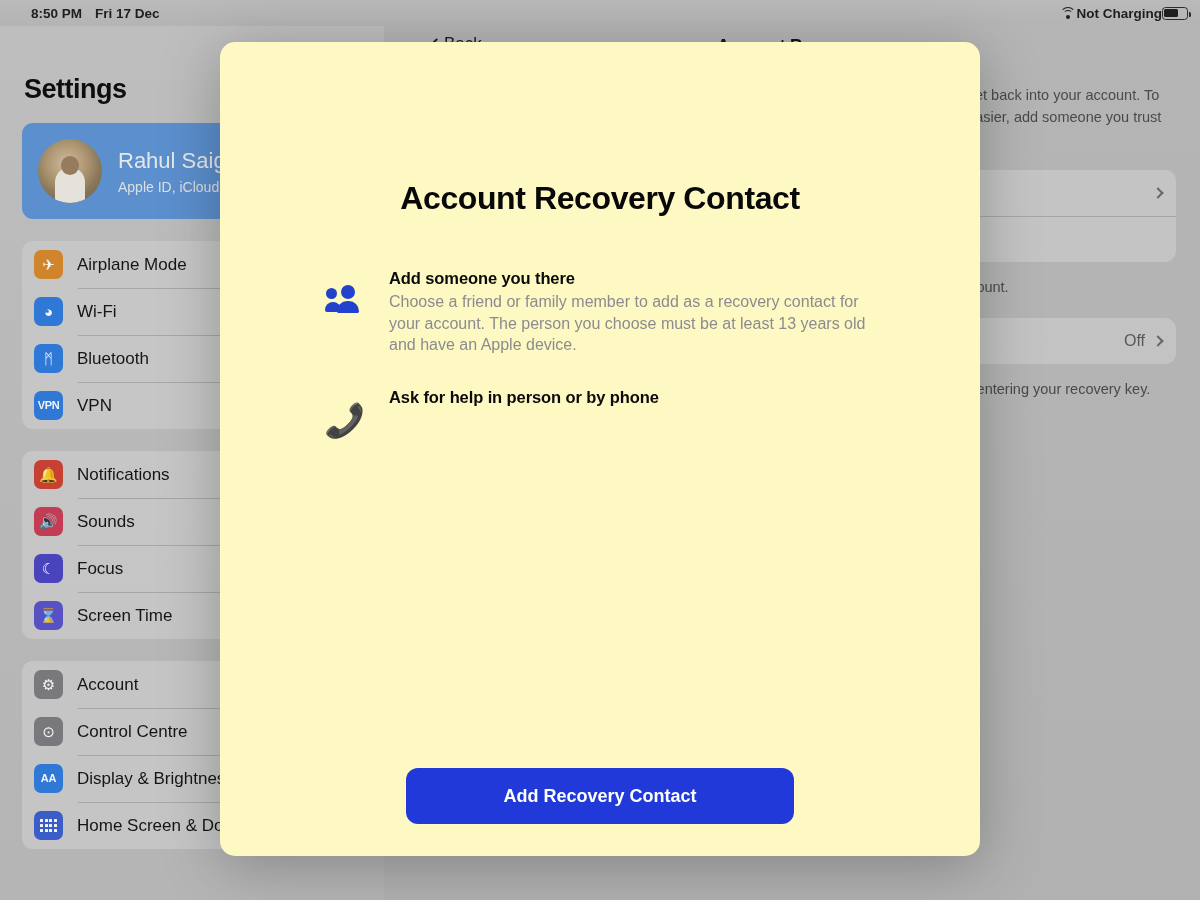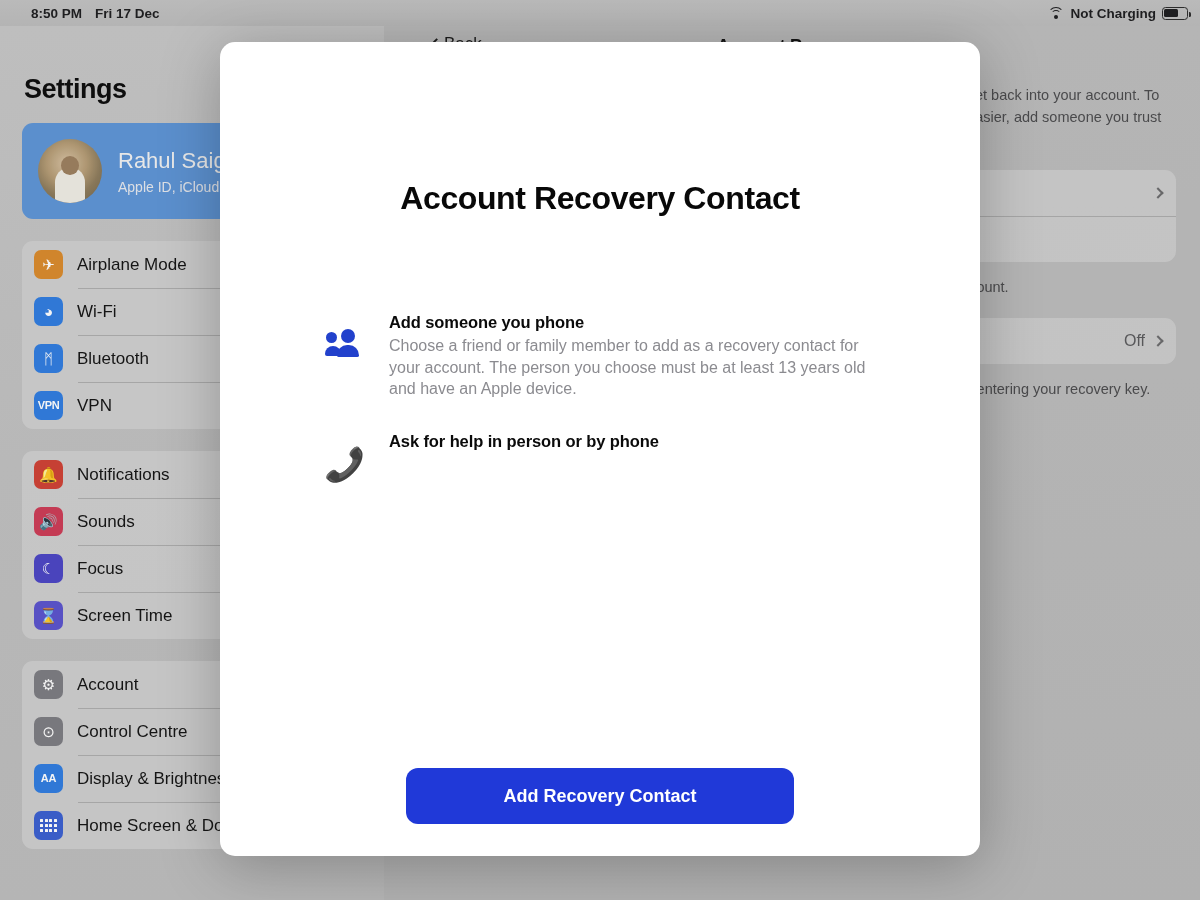--- a/index.html
+++ b/index.html
@@ -20,21 +20,21 @@
 
   
   .statusbar {
     position:absolute; top:0; left:0; right:0; height:26px;
     display:flex; align-items:center; justify-content:space-between;
     padding:0 12px 0 31px;
     font-size:13.5px; font-weight:bold; color:#1c1c1e;
     background:linear-gradient(180deg,#c2c2c2,#bcbcbc);
   }
   .sb-left { display:flex; align-items:center; gap:13px; }
-  .sb-right { display:flex; align-items:center; gap:6px; font-weight:bold; }
+  .sb-right { display:flex; align-items:center; font-weight:bold; }
   .wifi-ico { display:inline-block; width:17px; height:12px; position:relative; }
   .wifi-ico i {
     position:absolute; left:50%; transform:translateX(-50%);
     border:1.7px solid #1c1c1e; border-bottom-color:transparent;
     border-left-color:transparent; border-right-color:transparent;
     border-radius:50%;
   }
   .wifi-ico i:nth-child(1){ width:16px; height:16px; top:0; }
   .wifi-ico i:nth-child(2){ width:10px; height:10px; top:3px; }
   .wifi-ico i:nth-child(3){
@@ -146,23 +146,23 @@
   .chev-right {
     width:8px; height:8px; border-top:2.2px solid #6a6a6c;
     border-right:2.2px solid #6a6a6c; transform:rotate(45deg);
   }
 
   
   #dim { position:absolute; inset:0; background:rgba(60,60,60,0.06); }
 
   #modal {
     position:absolute; left:220px; top:42px; width:760px; height:814px;
-    background:#ffffff; border-radius:15px;
+    background:#fef9c3; border-radius:15px;
     box-shadow:0 10px 60px rgba(0,0,0,0.26);
-    display:flex; flex-direction:column; overflow:hidden;gap:44px;
+    display:flex; flex-direction:column; overflow:hidden;
   }
   .modal-title {
     text-align:center; font-size:32px; font-weight:bold; color:#080808;
     letter-spacing:-0.4px; margin-top:138px;
   }
   .features { margin:52px 0 0 0; padding:0 40px 0 104px; }
   .feature { display:flex; gap:23px; margin-bottom:32px; align-items:flex-start; }
   .f-ico {
     width:42px; flex:none; display:flex; align-items:center; justify-content:center;
     padding-top:16px;
@@ -354,21 +354,21 @@
     <div class="feature">
       <div class="f-ico">
         <div class="people">
             <span class="h1"></span>
             <span class="h2"></span>
             <span class="b1"></span>
             <span class="b2"></span>
           </div>
       </div>
       <div>
-        <div class="f-head">Add someone you phone</div>
+        <div class="f-head">Add someone you there</div>
         <div class="f-body">Choose a friend or family member to add as a recovery contact for your account. The person you choose must be at least 13 years old and have an Apple device.</div>
       </div>
     </div>
 
     <div class="feature">
       <div class="f-ico">
         <span class="phone-ico">📞</span>
       </div>
       <div>
         <div class="f-head">Ask for help in person or by phone</div>

